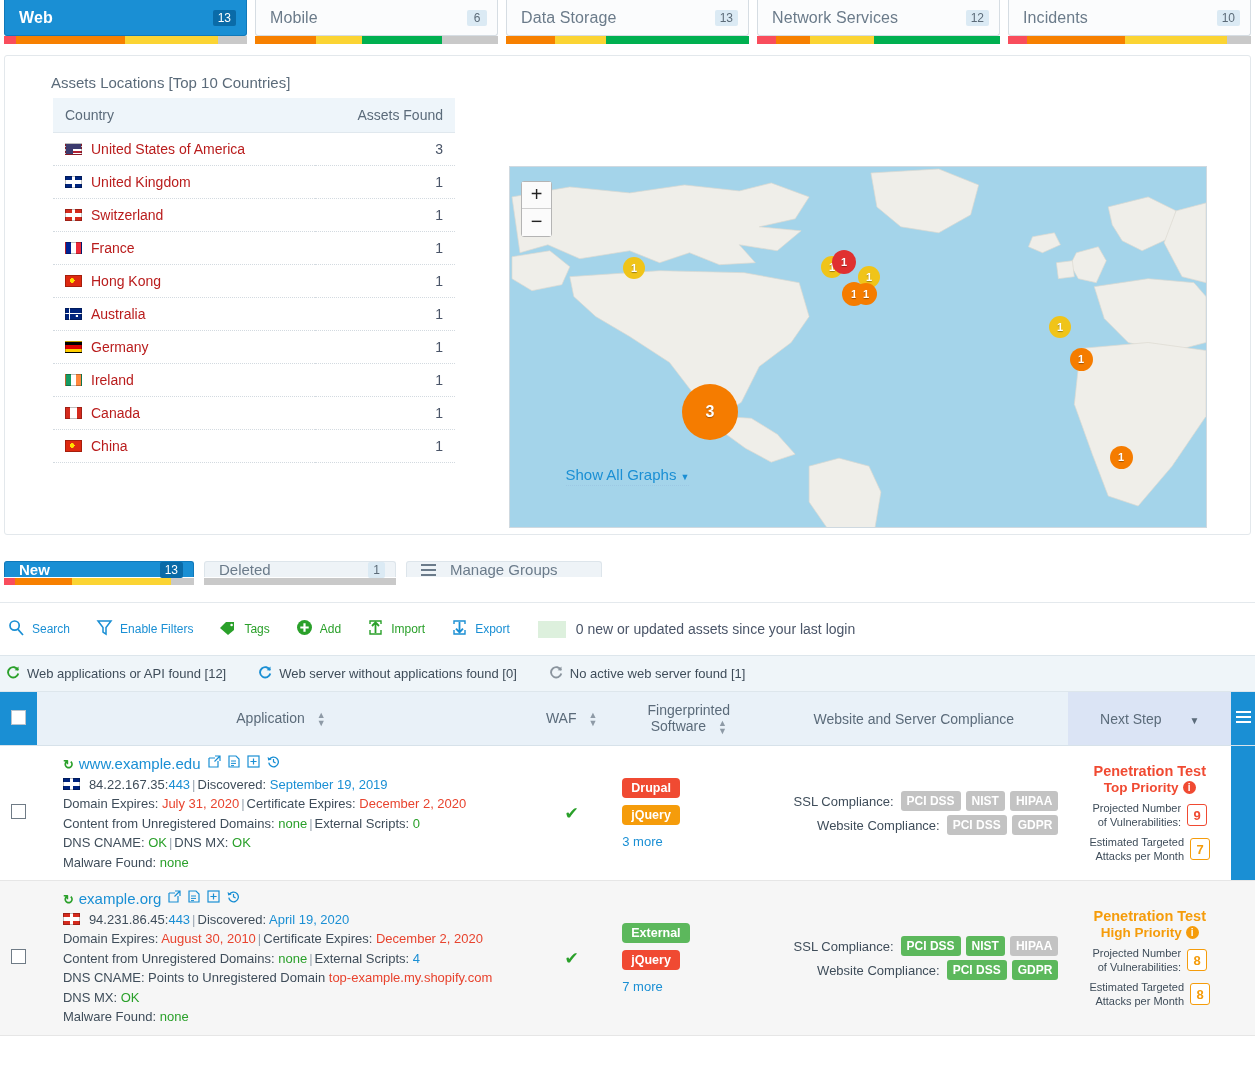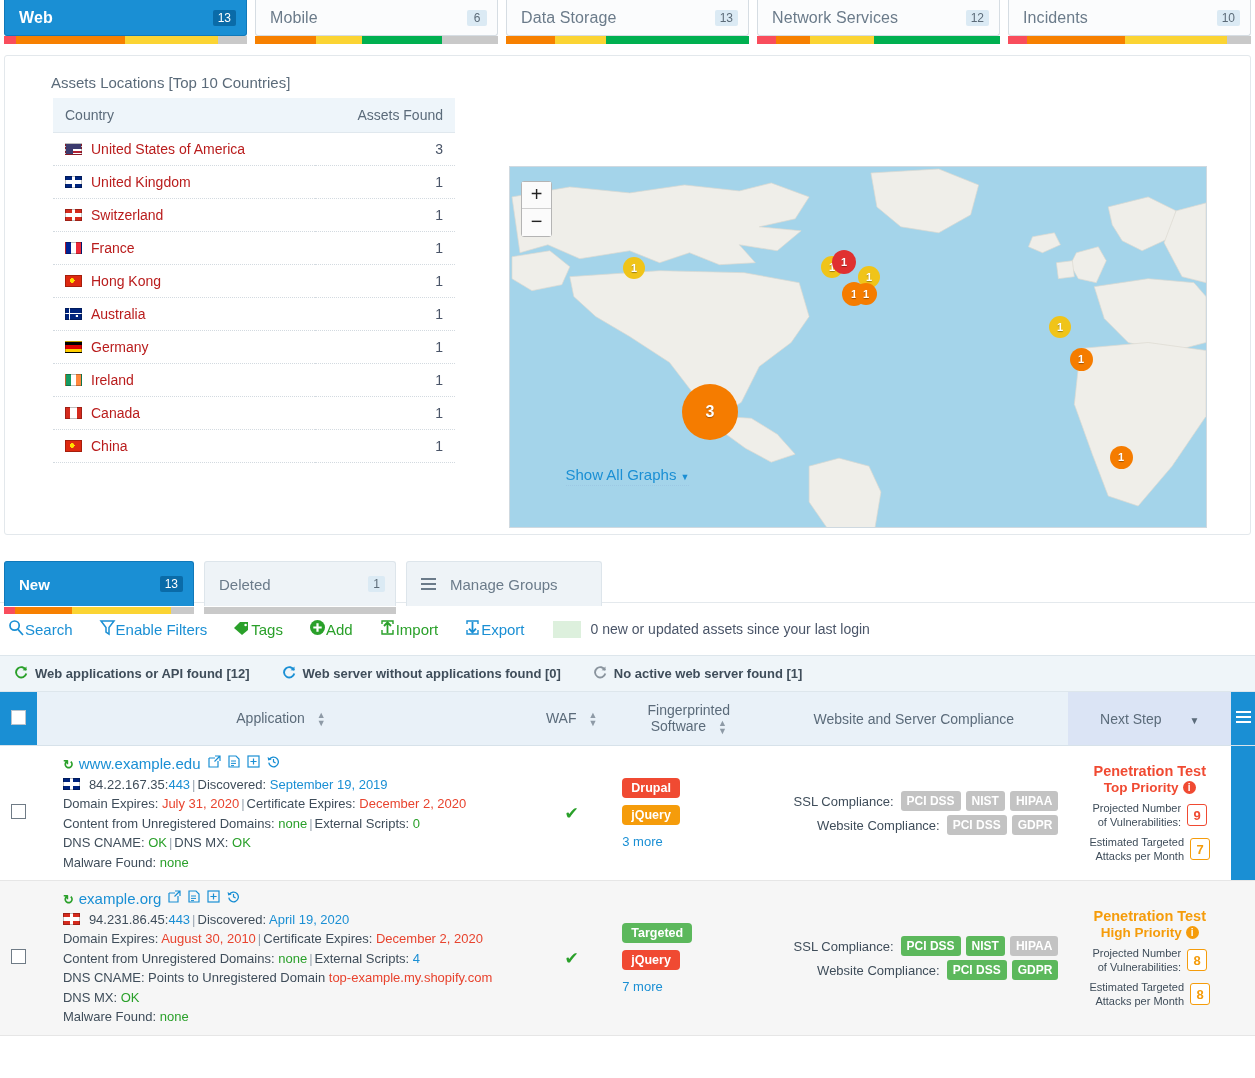--- a/index.html
+++ b/index.html
@@ -175,21 +175,21 @@
 
   
   #sub-tabs {
     display: flex;
     gap: 10px;
     margin: 26px 0 0 4px;
     height: 32px;
   }
   .sub-tab {
     position: relative;
-    height: 45px;
+    height: 16px;
     border-radius: 3px 3px 0 0;
     display: flex;
     align-items: center;
     padding: 0 10px 0 14px;
     cursor: pointer;
     background: #eef3f7;
     border: 1px solid #dde5eb;
     border-bottom: none;
   }
   .sub-tab.active { background: #1a8fd4; border-color:#1079ba; }
@@ -217,39 +217,38 @@
   
   #action-bar {
     display: flex;
     align-items: center;
     gap: 26px;
     padding: 16px 0 16px 8px;
     border-top: 1px solid #e4e9ed;
     margin-top: 9px;
   }
   .act {
-    display:flex; align-items:center; 
-    font-size: 15px; color: #1a8fd4; cursor: pointer; text-align: center;
+    display:flex; align-items:center; gap:7px;
+    font-size: 12px; color: #1a8fd4; cursor: pointer; text-align: center;
   }
   .act.green { color:#2aa02a; }
   .act .lbl { color:#1a8fd4; }
   .act.green .lbl { color:#2aa02a; }
   #new-assets-note { display:flex; align-items:center; gap:10px; margin-left:2px; }
   #new-assets-swatch { width:28px; height:17px; background:#ddf0dd; }
   #new-assets-text { font-size:14px; color:#4a5568; }
 
   
   #filter-strip {
     display:flex; align-items:center; gap:32px;
     background:#eff5f9;
     border-top:1px solid #dde6ec;
     border-bottom:1px solid #dde6ec;
-    padding: 9px 0 9px 14px;
+    padding: 9px 0 9px 6px;
     font-size: 13px;
-    font-weight: bold;
   }
   .fstrip-item { display:flex; align-items:center; gap:7px; cursor:pointer; color:#3f4d5a; }
 
   
   #assets-table { width:100%; border-collapse: collapse; table-layout: fixed; }
   #assets-table thead th {
     background:#e9f1f8;
     font-weight:400;
     font-size:14px;
     color:#5b6b7a;
@@ -721,21 +720,21 @@
                 </svg></span>
             </span></div>
           <div><span class="flag" title="" style="background: linear-gradient(90deg, transparent 40%, rgb(255, 255, 255) 40%, rgb(255, 255, 255) 60%, transparent 60%), linear-gradient(transparent 30%, rgb(255, 255, 255) 30%, rgb(255, 255, 255) 70%, transparent 70%) rgb(213, 43, 30);"></span><span>94.231.86.45</span><span>:</span><span class="blue">443</span><span class="sep">|</span><span>Discovered:</span> <span class="blue">April 19, 2020</span></div>
           <div><span>Domain Expires:</span> <span class="red">August 30, 2010</span><span class="sep">|</span><span>Certificate Expires:</span> <span class="red">December 2, 2020</span></div>
           <div><span>Content from Unregistered Domains:</span> <span class="green">none</span><span class="sep">|</span><span>External Scripts:</span> <span class="blue">4</span></div>
           <div><span>DNS CNAME: Points to Unregistered Domain</span> <span class="red">top-example.my.shopify.com</span></div>
           <div><span>DNS MX:</span> <span class="green">OK</span></div>
           <div><span>Malware Found:</span> <span class="green">none</span></div>
         </td>
         <td class="c-waf"><span>✔</span></td>
-        <td class="c-fp"><span class="fp-chip" style="background:#5cb85c">Targeted</span><br><span class="fp-chip" style="background:#f04a32">jQuery</span><br><span class="fp-more">7 more</span></td>
+        <td class="c-fp"><span class="fp-chip" style="background:#5cb85c">External</span><br><span class="fp-chip" style="background:#f04a32">jQuery</span><br><span class="fp-more">7 more</span></td>
         <td class="c-comp">
           <div class="comp-line">
             <span class="comp-label">SSL Compliance:</span>
             <span class="comp-badge pass">PCI DSS</span>
             <span class="comp-badge pass">NIST</span>
             <span class="comp-badge">HIPAA</span>
           </div>
           <div class="comp-line">
             <span class="comp-label">Website Compliance:</span>
             <span class="comp-badge pass">PCI DSS</span>

